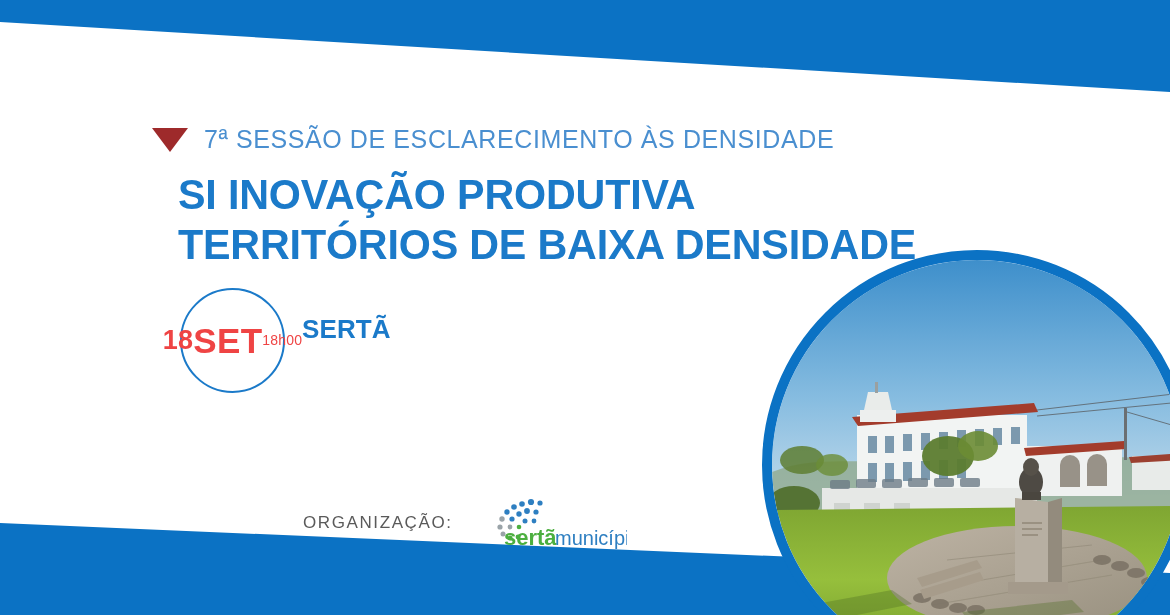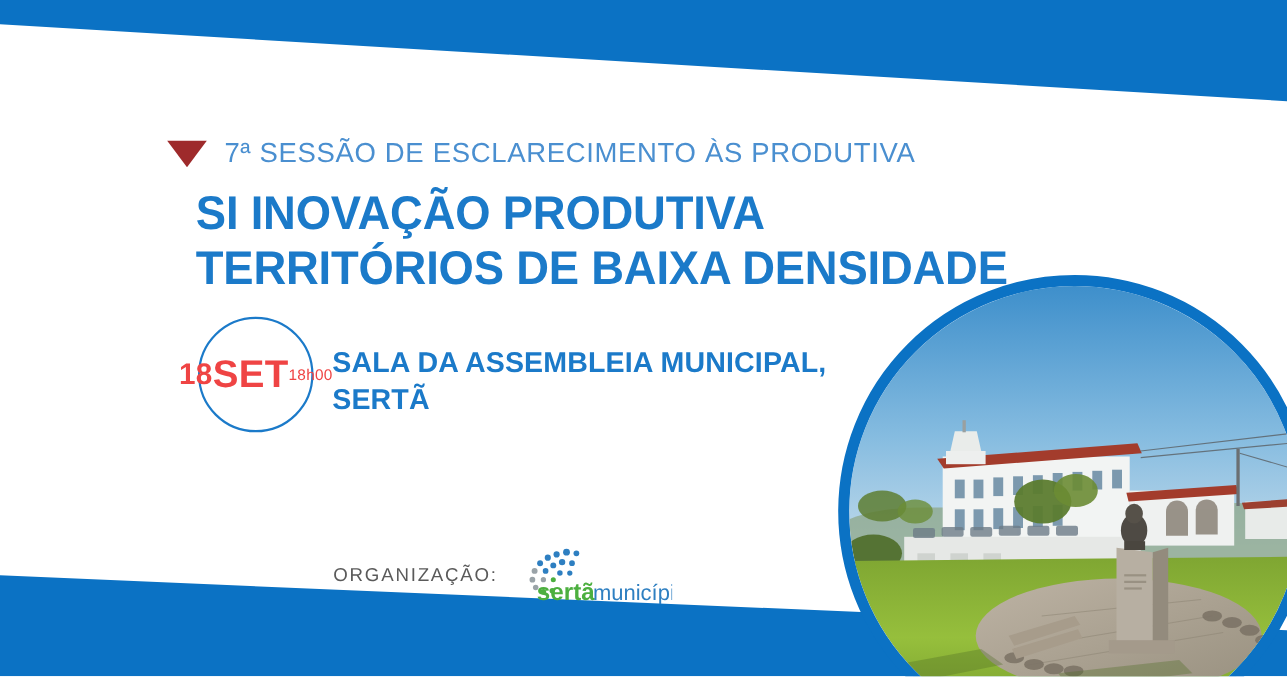--- a/index.html
+++ b/index.html
@@ -73,21 +73,21 @@
     position:absolute;left:302px;top:312px;
     color:#1B7AC9;font-weight:bold;
     font-size:26px;line-height:1.32;letter-spacing:.1px;
     white-space:nowrap;
   }
   .venue .line{display:block;}
 
   
   .org-row{
     position:absolute;left:303px;top:497px;
-    display:flex;align-items:center;gap:8px;
+    display:flex;align-items:center;gap:24px;
   }
   .org-label{
     font-size:17px;color:#5a5a5a;letter-spacing:1.6px;font-weight:400;white-space:nowrap;
   }
   .logo-serta{display:flex;align-items:flex-end;gap:0;}
   .logo-serta svg{display:block;}
   .logo-aebb svg{display:block;}
 </style>
 </head>
 <body>
@@ -245,36 +245,35 @@
   </div>
 
   <div class="content">
 
     <div class="kicker">
       <span class="kicker-arrow">
         <svg viewBox="0 0 40 34" width="40" height="34">
           <polygon points="2,6 38,6 20,30" fill="#9E2A2B"></polygon>
         </svg>
       </span>
-      <span class="kicker-text">7ª SESSÃO DE ESCLARECIMENTO ÀS PRODUTIVA</span>
+      <span class="kicker-text">7ª SESSÃO DE ESCLARECIMENTO ÀS DENSIDADE</span>
     </div>
 
     <div class="headline">
       <span class="line">SI INOVAÇÃO PRODUTIVA</span>
       <span class="line">TERRITÓRIOS DE BAIXA DENSIDADE</span>
     </div>
 
     <div class="date-badge">
       <span class="date-day">18</span>
       <span class="date-month">SET</span>
       <span class="date-time">18h00</span>
     </div>
 
     <div class="venue">
-      <span class="line">SALA DA ASSEMBLEIA MUNICIPAL,</span>
       <span class="line">SERTÃ</span>
     </div>
 
     <div class="org-row">
       <span class="org-label">ORGANIZAÇÃO:</span>
 
       <span class="logo-serta">
         <svg viewBox="0 0 150 52" width="150" height="52">
           <g>
             <circle cx="54" cy="5" r="3.1" fill="#2E7FC1"></circle>

